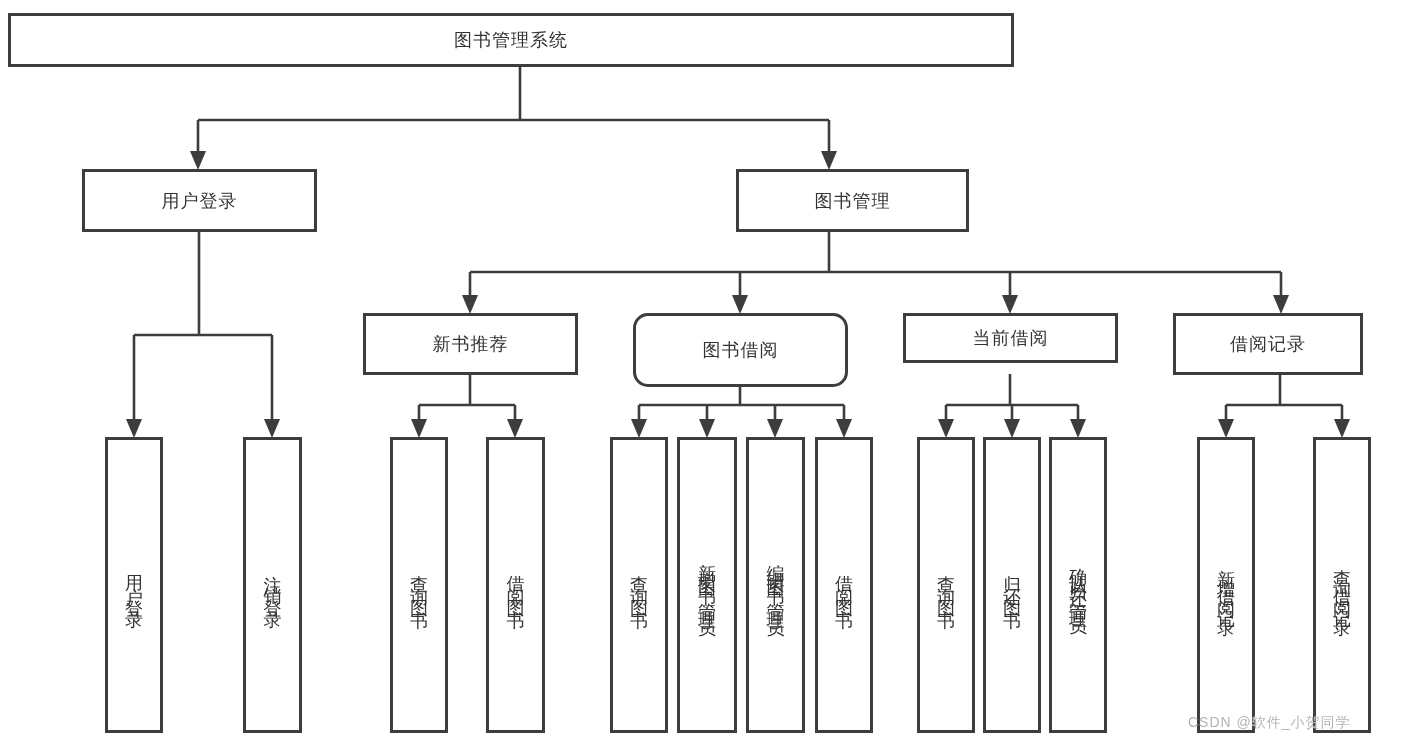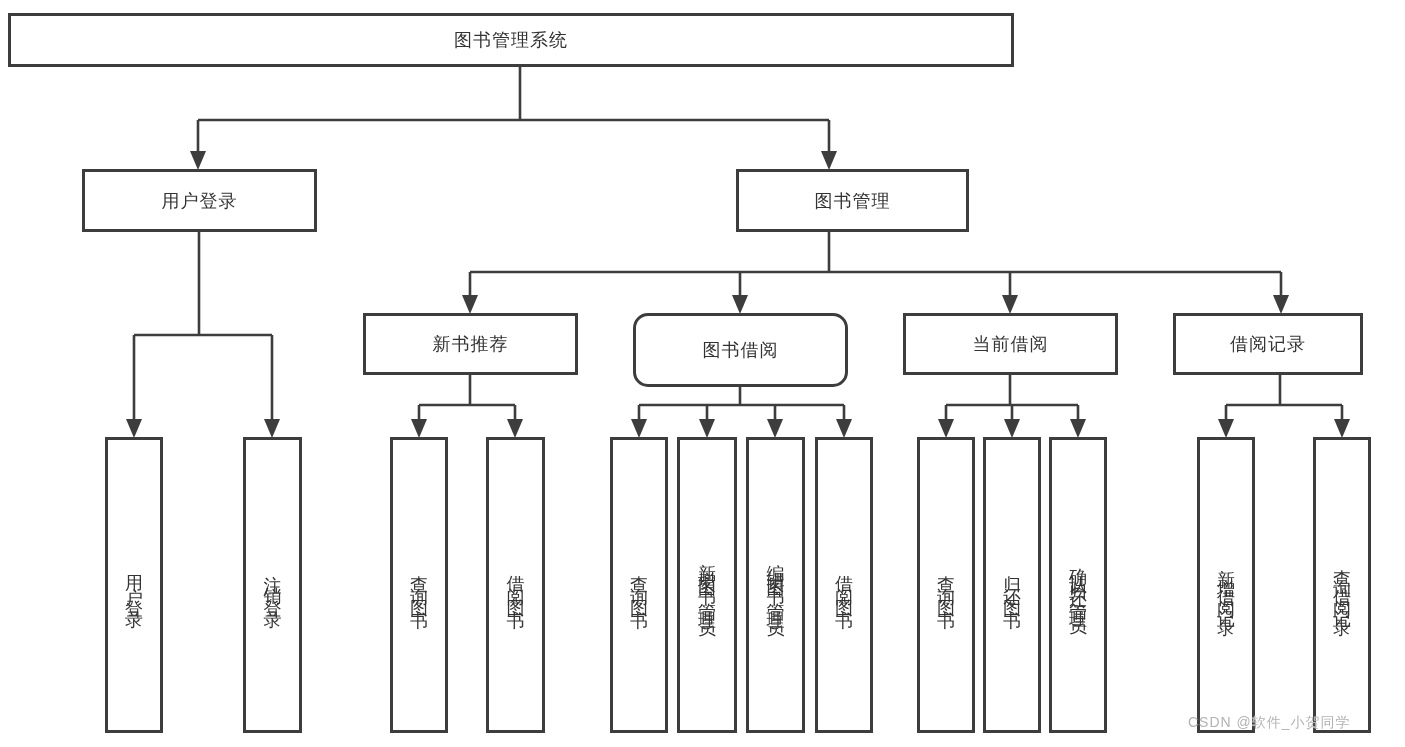--- a/index.html
+++ b/index.html
@@ -111,21 +111,21 @@
   <div class="node" style="left:712px; top:169px; width:233px; height:63px;margin-left:24px;">
     <span>图书管理</span>
   </div>
 
   <div class="node" style="left:363px; top:313px; width:215px; height:62px;">
     <span>新书推荐</span>
   </div>
   <div class="node" style="left:633px; top:313px; width:215px; height:74px;border-radius:15px;">
     <span>图书借阅</span>
   </div>
-  <div class="node" style="left:903px; top:313px; width:215px; height:62px;">
+  <div class="node" style="left:903px; top:313px; width:215px; height:50px;">
     <span>当前借阅</span>
   </div>
   <div class="node" style="left:1173px; top:313px; width:190px; height:62px;">
     <span>借阅记录</span>
   </div>
 
   <div class="node vbox" style="left:105px; top:437px; width:58px; height:296px;">
     <span class="vtext">用户登录</span>
   </div>
   <div class="node vbox" style="left:243px; top:437px; width:59px; height:296px;">

